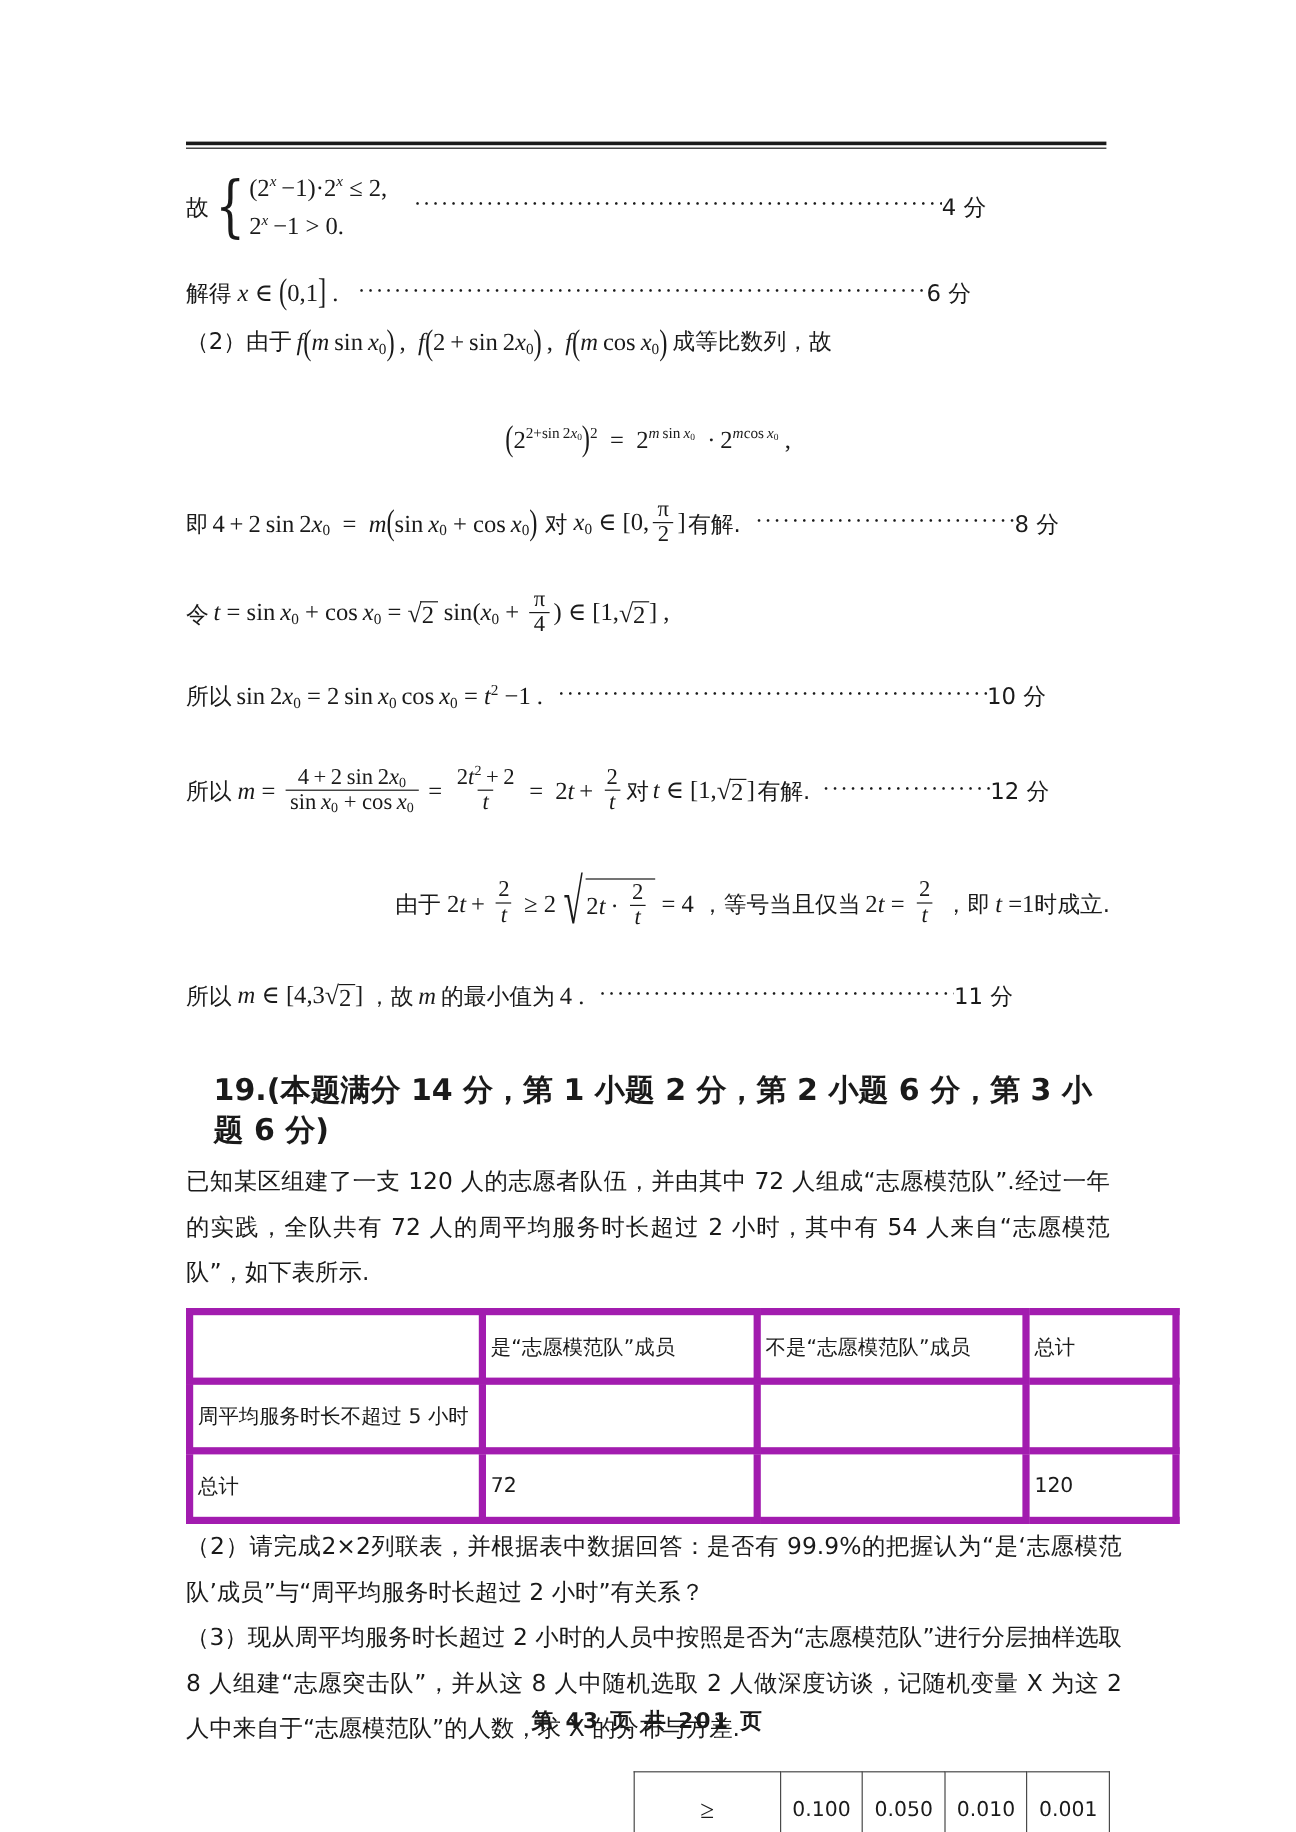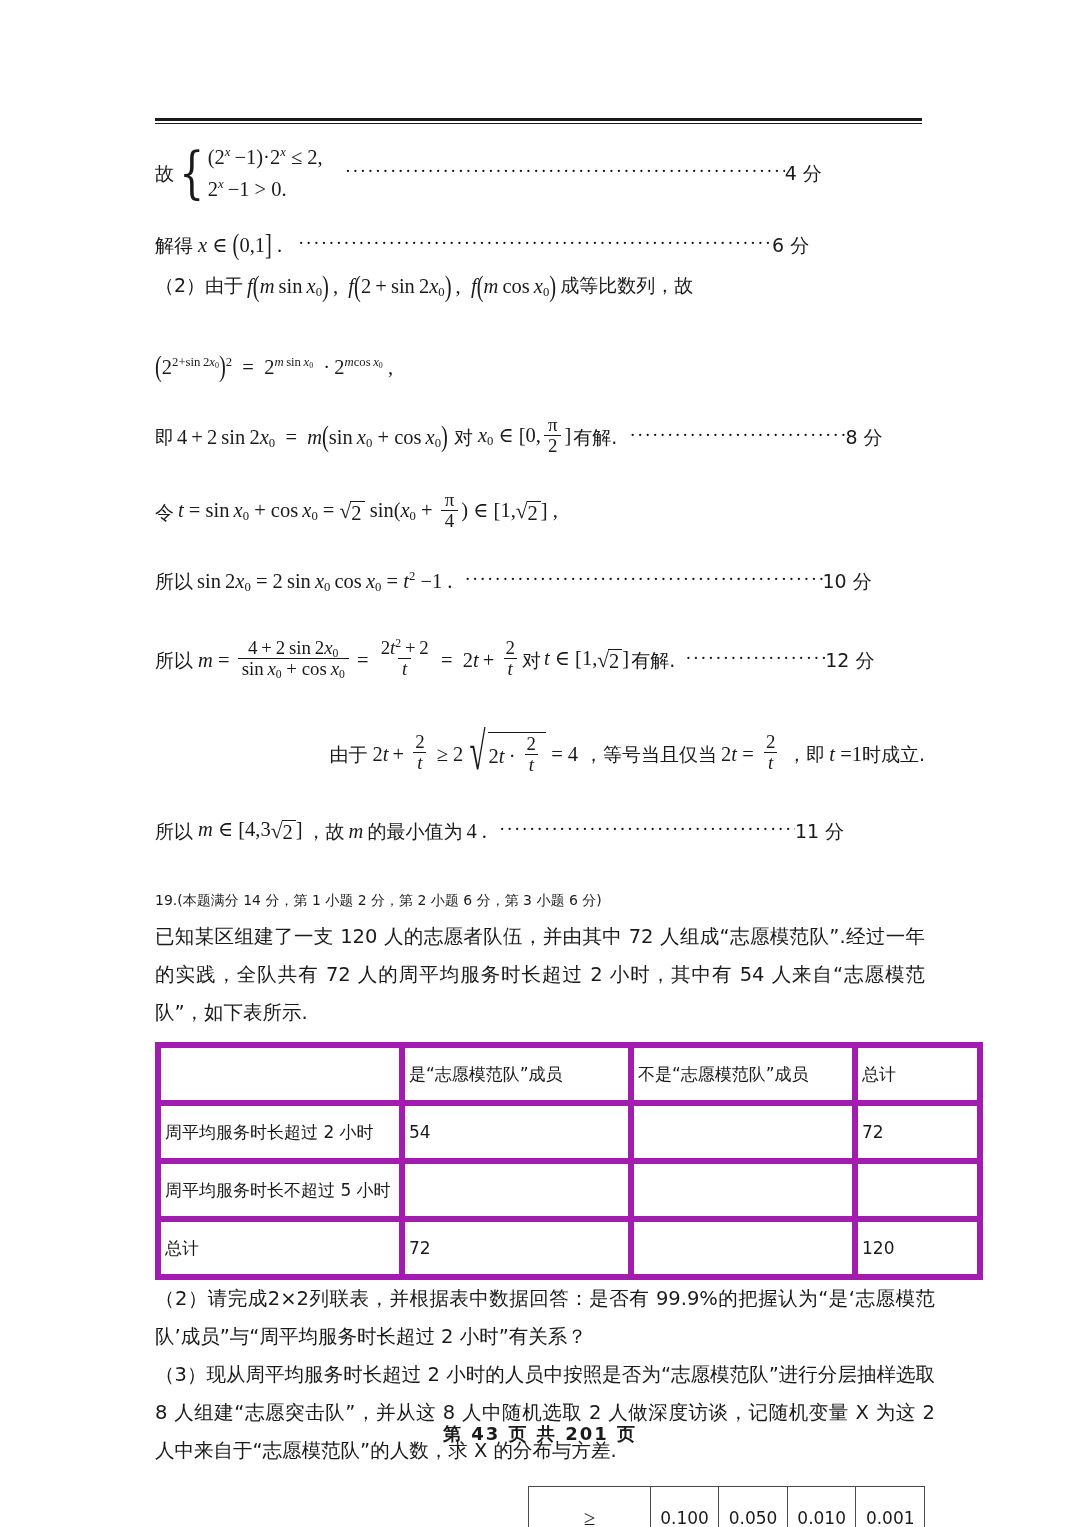--- a/index.html
+++ b/index.html
@@ -132,23 +132,24 @@
     color: #1a1a1a;
     position: absolute;
     left: 0; bottom: 0.18em;
     white-space: nowrap;
   }
   .score { font-family: "DejaVu Sans", "Liberation Sans", sans-serif; font-size: 19px; }
 
   
   .q-head {
     font-family: "DejaVu Sans", "Liberation Sans", sans-serif;
-    font-weight: normal;
-    font-size: 14px;
+    font-weight: bold;
+    font-size: 25px;
     letter-spacing: 0px;
+    margin-left: 23px;
   }
   .para {
     font-family: "DejaVu Sans", "Liberation Sans", sans-serif;
     font-size: 19.5px;
     line-height: 38px;
     text-align: justify;
     color: #1a1a1a;
   }
 
   
@@ -241,21 +242,21 @@
     <div class="mline" style="height:58px; display:flex; ">
       <span class="cn">（2）由于</span>
       <span style="margin-left:4px;">
         <span class="it">f</span><span class="paren">(</span><span class="it">m</span> sin <span class="it">x</span><sub class="b">0</sub><span class="paren">)</span> ,
         &nbsp;<span class="it">f</span><span class="paren">(</span>2 + sin 2<span class="it">x</span><sub class="b">0</sub><span class="paren">)</span> ,
         &nbsp;<span class="it">f</span><span class="paren">(</span><span class="it">m</span> cos <span class="it">x</span><sub class="b">0</sub><span class="paren">)</span>
       </span>
       <span class="cn" style="margin-left:4px;">成等比数列，故</span>
     </div>
 
-    <div class="mline" style="height:66px; display:flex; align-items:center;">
+    <div class="mline" style="height:66px; display:flex; align-items:center;justify-content:center;">
       <span>
         <span class="paren">(</span>2<sup class="sn">2+sin 2<span class="it">x</span><sub class="b">0</sub></sup><span class="paren">)</span><sup class="sn">2</sup>
         &nbsp;=&nbsp; 2<sup class="sn"><span class="it">m</span> sin <span class="it">x</span><sub class="b">0</sub></sup>
         &nbsp;· 2<sup class="sn"><span class="it">m</span>cos <span class="it">x</span><sub class="b">0</sub></sup> ,
       </span>
     </div>
 
     <div class="mline" style="height:74px; display:flex; align-items:center;">
       <span class="cn">即</span>
       <span style="margin-left:3px;">
@@ -380,26 +381,20 @@
 
     <div class="para" style="margin-top:8px; width:770px;">已知某区组建了一支 120 人的志愿者队伍，并由其中 72 人组成“志愿模范队”.经过一年的实践，全队共有 72 人的周平均服务时长超过 2 小时，其中有 54 人来自“志愿模范队”，如下表所示.</div>
 
     <table class="ct" style="margin-top:10px;">
       <tbody>
         <tr>
           <td style="width:230px;"></td>
           <td style="width:215px;">是“志愿模范队”成员</td>
           <td style="width:210px;">不是“志愿模范队”成员</td>
           <td style="width:111px;">总计</td>
-        </tr>
-        <tr>
-          <td>周平均服务时长超过 2 小时</td>
-          <td class="num">54</td>
-          <td class="num"></td>
-          <td class="num">72</td>
         </tr>
         <tr>
           <td>周平均服务时长不超过 5 小时</td>
           <td class="num"></td>
           <td class="num"></td>
           <td class="num"></td>
         </tr>
         <tr>
           <td>总计</td>
           <td class="num">72</td>

